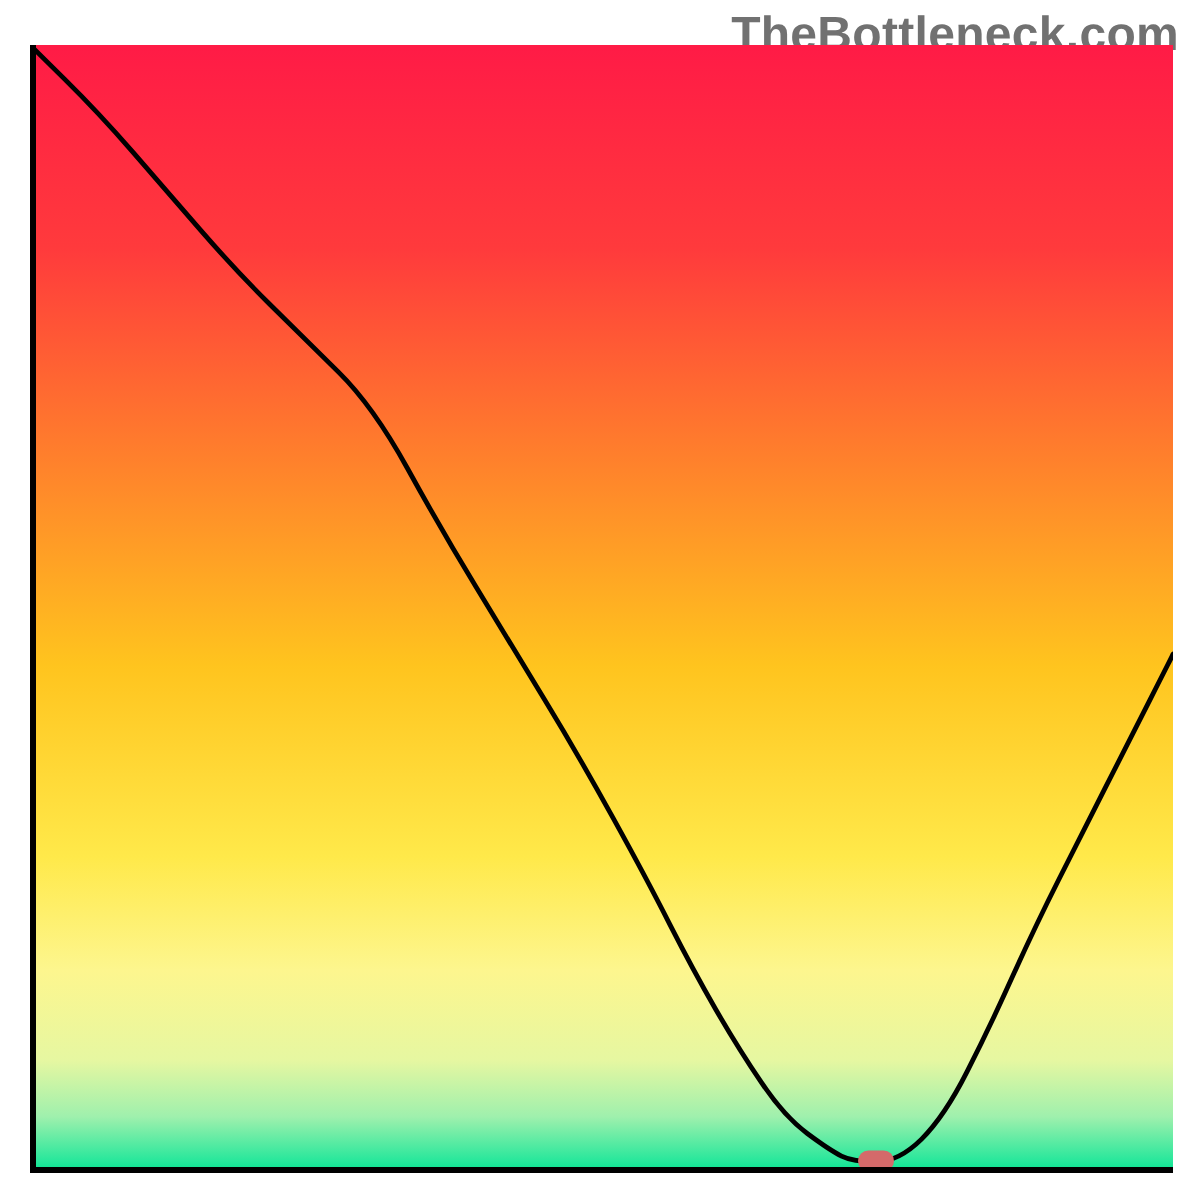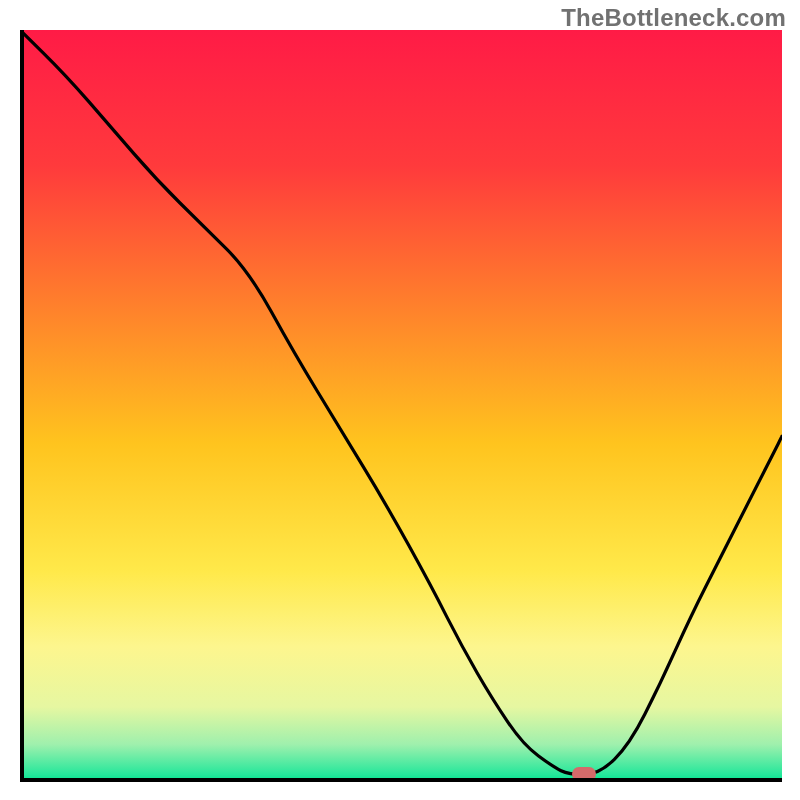--- a/index.html
+++ b/index.html
@@ -12,21 +12,21 @@
   }
   .container {
     position: relative;
     width: 800px;
     height: 800px;
   }
   .watermark {
     position: absolute;
     top: 4px;
     right: 14px;
-    font-size: 24px;
+    font-size: 32px;
     font-weight: 600;
     color: #717171;
     letter-spacing: 0.2px;
   }
   .plot-area {
     position: absolute;
     left: 20px;
     top: 30px;
     width: 762px;
     height: 752px;

